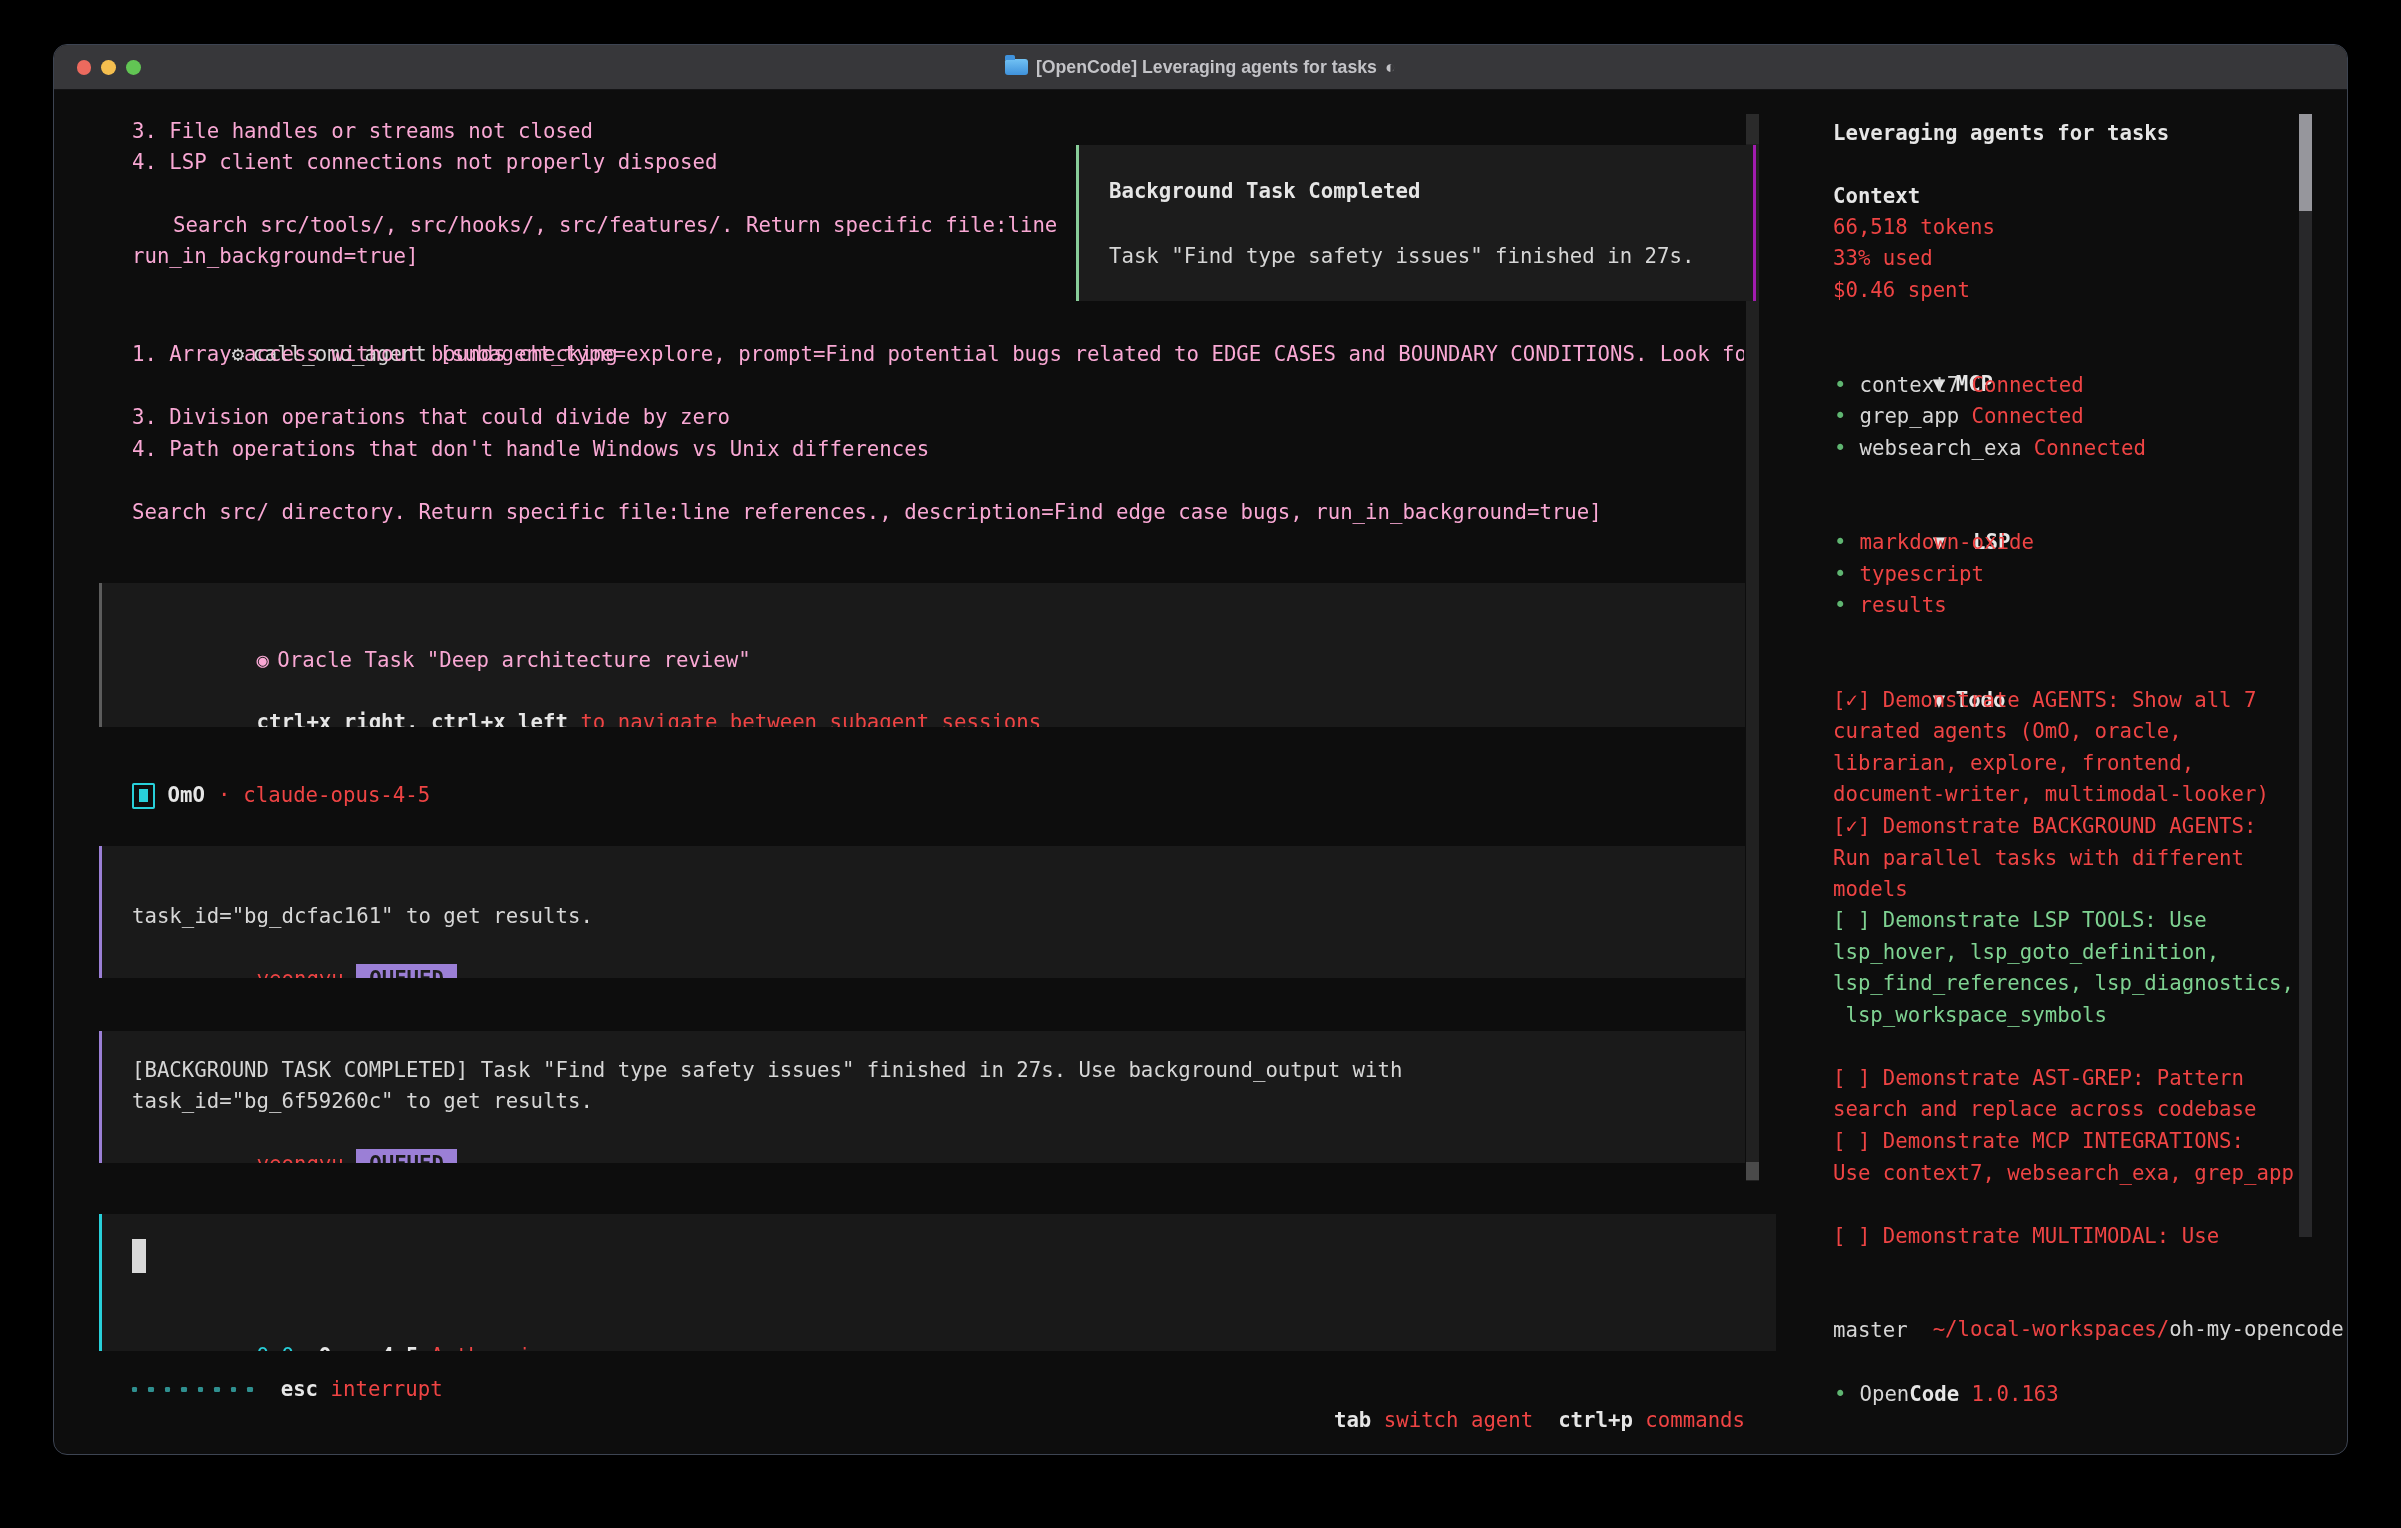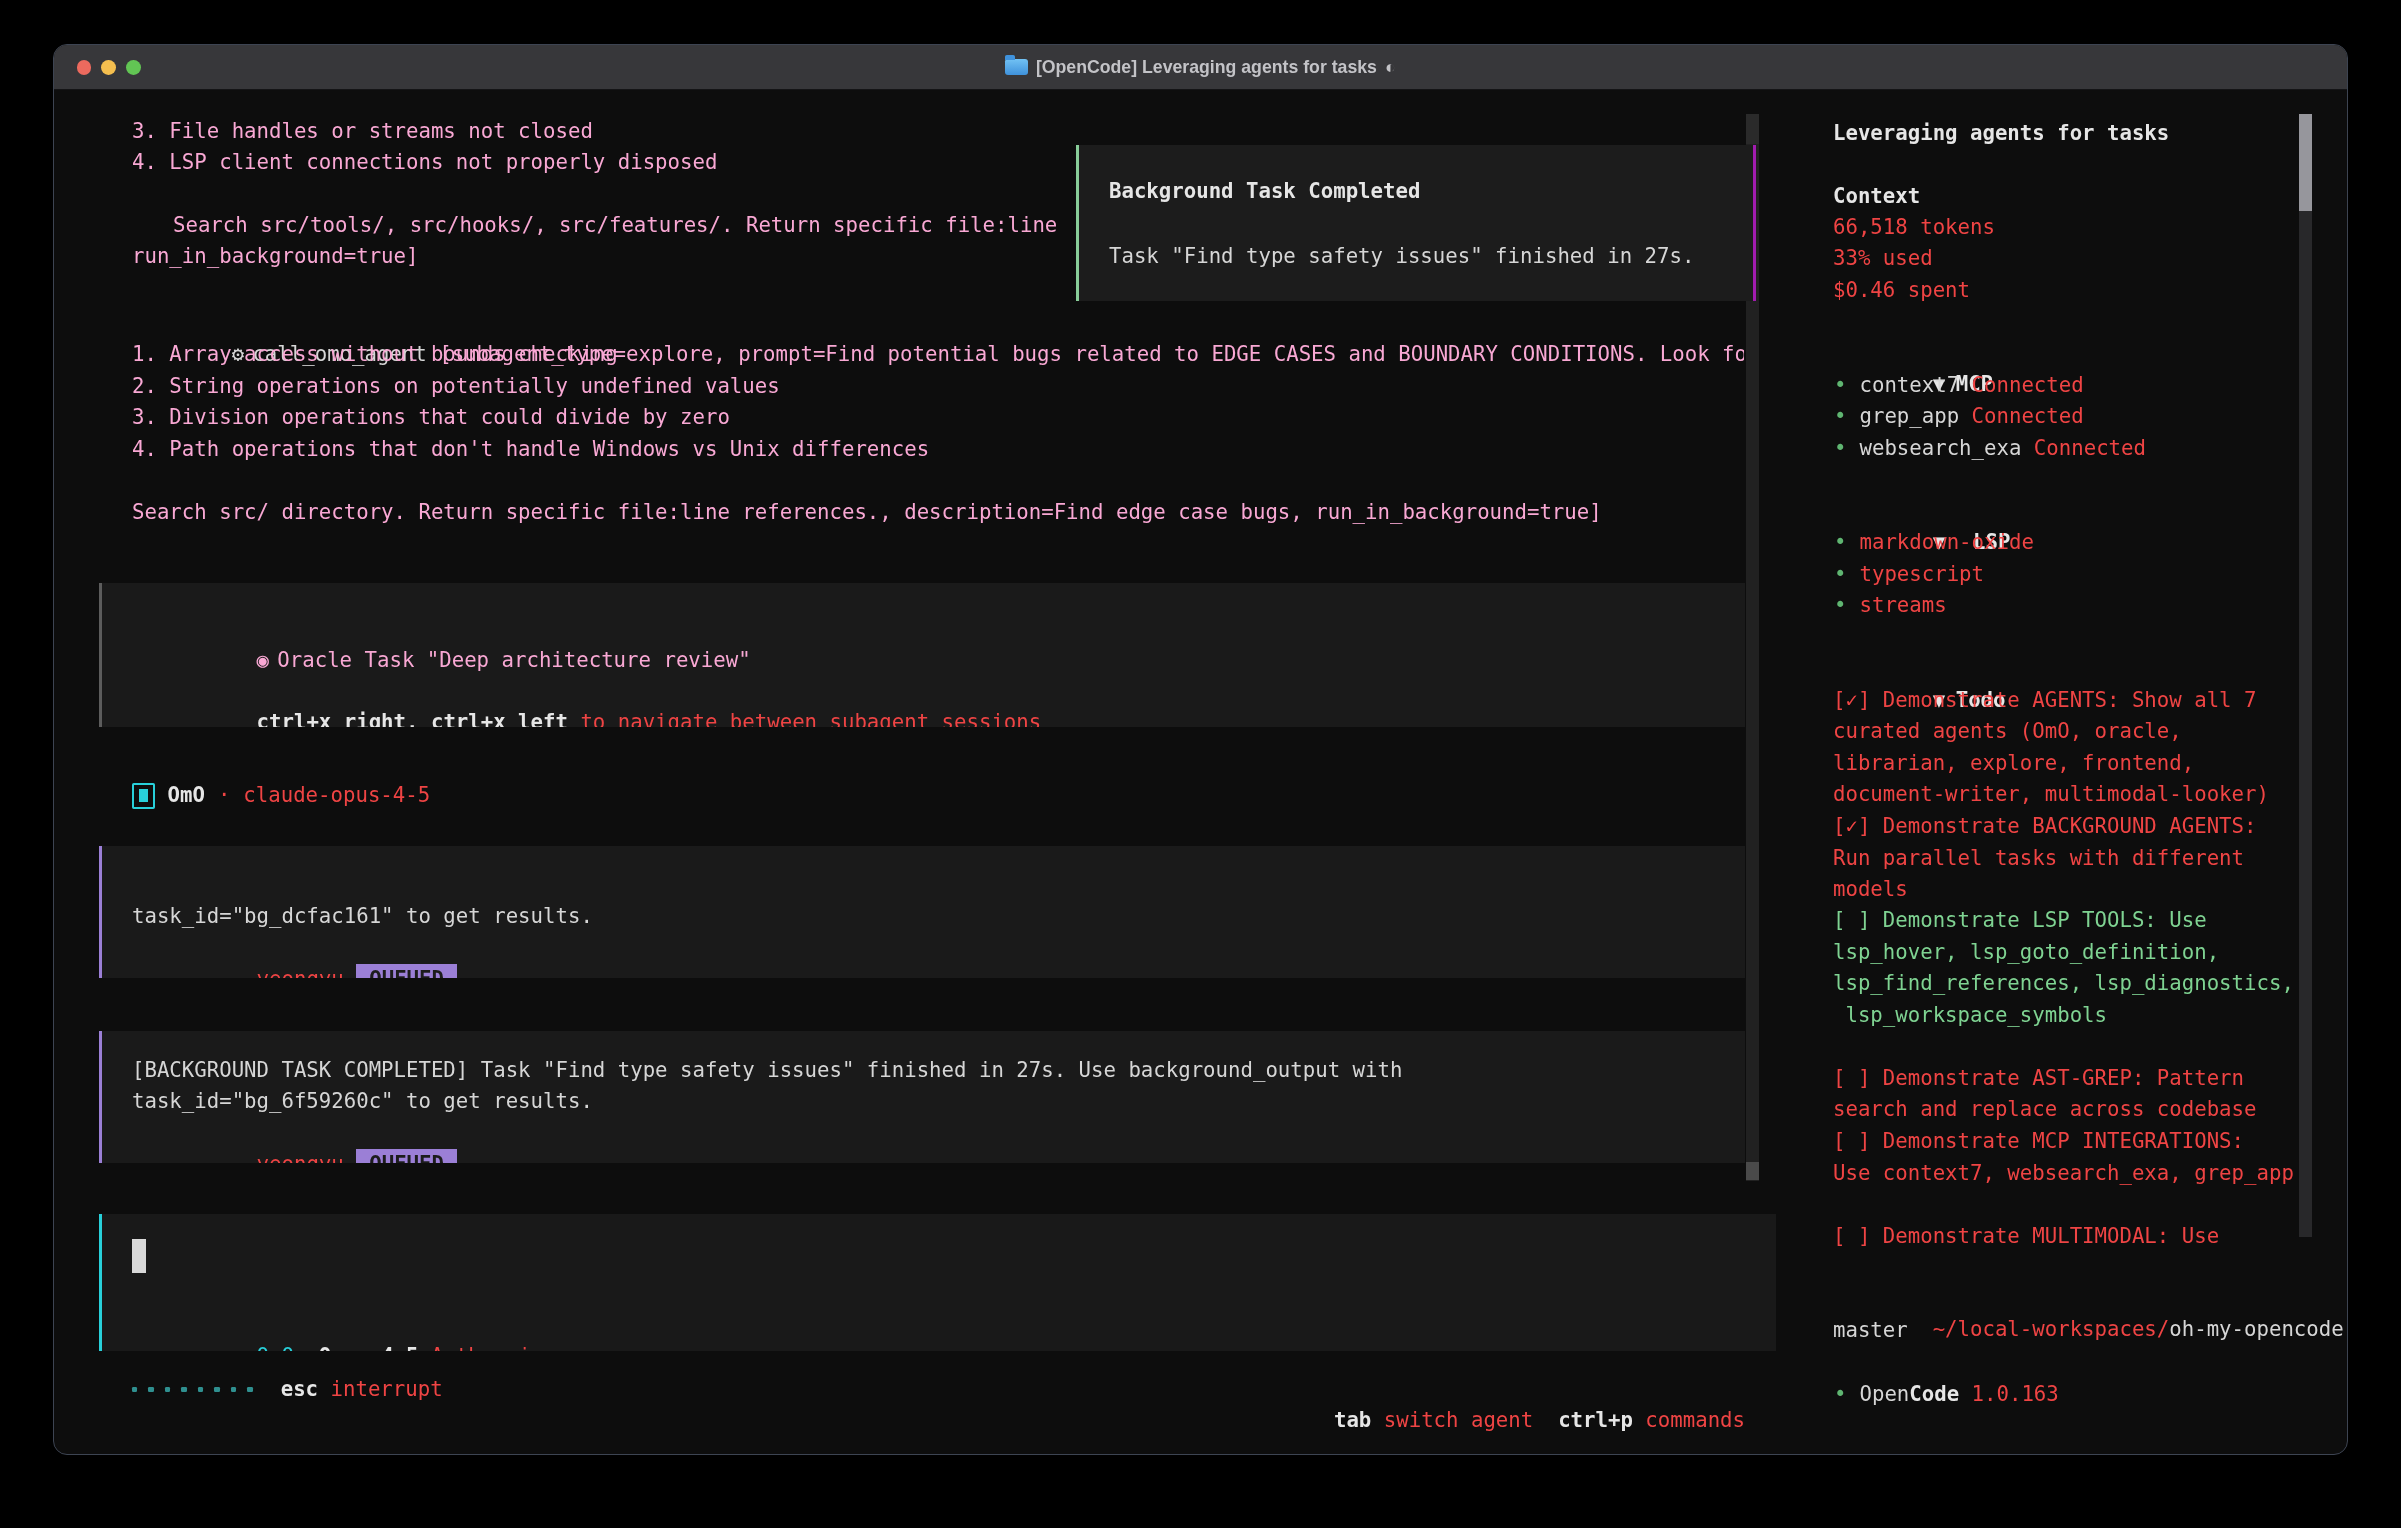--- a/index.html
+++ b/index.html
@@ -102,21 +102,20 @@
 
       <div class="box notif">
         <div class="inner mono bright" style="top:31px;">Background Task Completed</div>
         <div class="inner mono white" style="top:96px;">Task "Find type safety issues" finished in 27s.</div>
       </div>
 
       <div class="abs mono" style="left:78px; top:217px; width:1612px; overflow:hidden;">
         <span class="white">⚙</span><span class="white" style="padding-left:8.3px;">call_omo_agent</span><span class="gray"> [subagent_type=explore, prompt=Find potential bugs related to EDGE CASES and BOUNDARY CONDITIONS. Look for</span>
       </div>
       <div class="abs mono gray" style="left:78px; top:248px;">1. Array access without bounds checking</div>
-      <div class="abs mono gray" style="left:78px; top:280px;">2. String operations on potentially undefined values</div>
       <div class="abs mono gray" style="left:78px; top:311px;">3. Division operations that could divide by zero</div>
       <div class="abs mono gray" style="left:78px; top:343px;">4. Path operations that don't handle Windows vs Unix differences</div>
       <div class="abs mono gray" style="left:78px; top:406px;">Search src/ directory. Return specific file:line references., description=Find edge case bugs, run_in_background=true]</div>
 
       <div class="box oracle">
         <div class="inner mono gray" style="top:31px;">
           <span>◉</span><span style="padding-left:8.3px;">Oracle Task "Deep architecture review"</span>
         </div>
         <div class="inner mono" style="top:93px;">
           <span class="bright">ctrl+x right, ctrl+x left</span><span class="dim"> to navigate between subagent sessions</span>
@@ -196,21 +195,21 @@
       <div class="abs mono bright" style="left:1779px; top:405px;">
         <span>▼</span><span style="padding-left:28px;">LSP</span>
       </div>
       <div class="abs mono bullet-row" style="left:1780px; top:436px;">
         <span class="bullet">•</span><span class="dim">markdown-oxide</span>
       </div>
       <div class="abs mono bullet-row" style="left:1780px; top:468px;">
         <span class="bullet">•</span><span class="dim">typescript</span>
       </div>
       <div class="abs mono bullet-row" style="left:1780px; top:499px;">
-        <span class="bullet">•</span><span class="dim">streams</span>
+        <span class="bullet">•</span><span class="dim">results</span>
       </div>
 
       <div class="abs mono bright" style="left:1779px; top:563px;">
         <span>▼</span><span style="padding-left:10.6px;">Todo</span>
       </div>
       <div class="abs mono dim" style="left:1779px; top:594px;">[✓] Demonstrate AGENTS: Show all 7</div>
       <div class="abs mono dim" style="left:1779px; top:625px;">curated agents (OmO, oracle,</div>
       <div class="abs mono dim" style="left:1779px; top:657px;">librarian, explore, frontend,</div>
       <div class="abs mono dim" style="left:1779px; top:688px;">document-writer, multimodal-looker)</div>
       <div class="abs mono dim" style="left:1779px; top:720px;">[✓] Demonstrate BACKGROUND AGENTS:</div>

